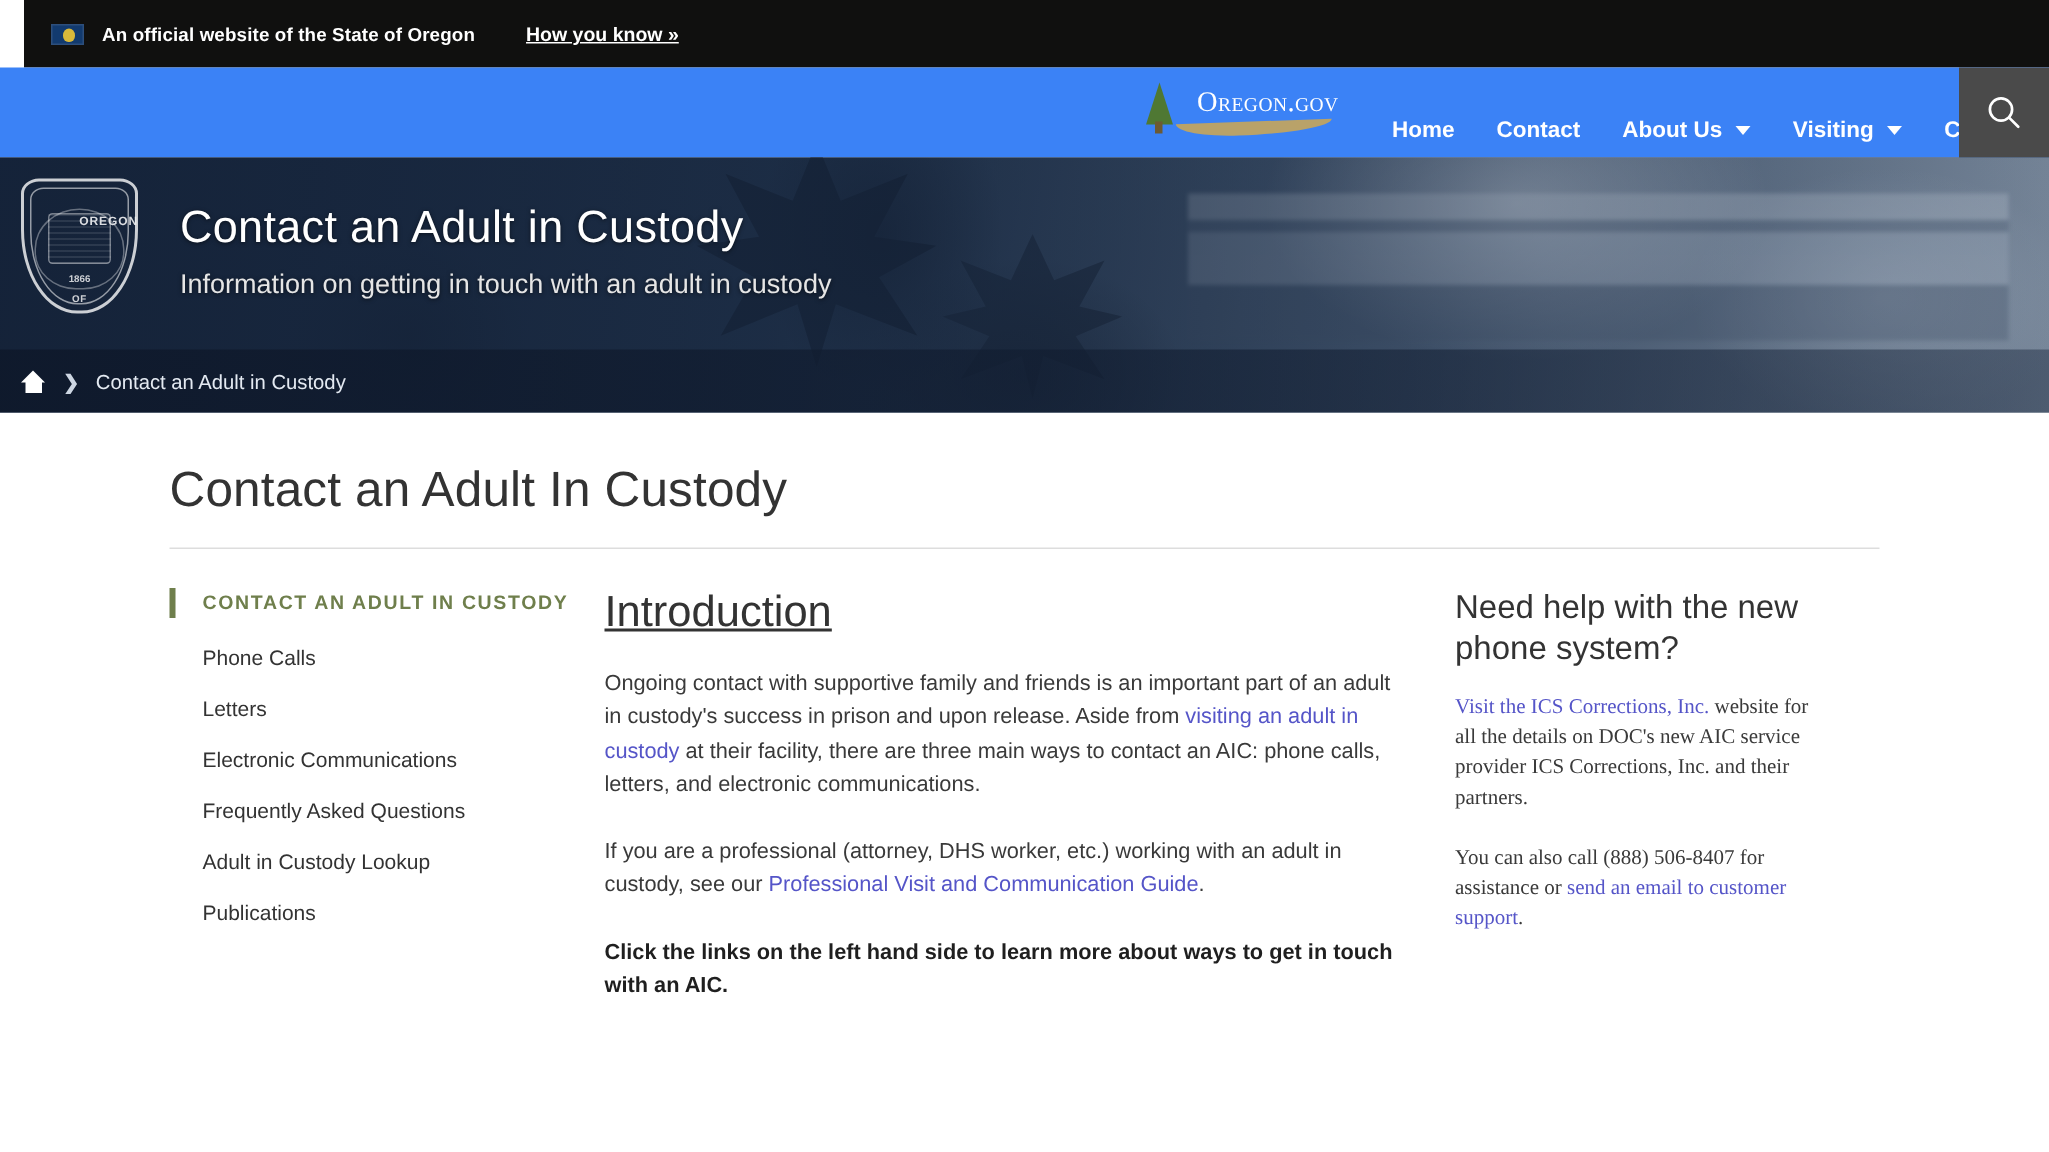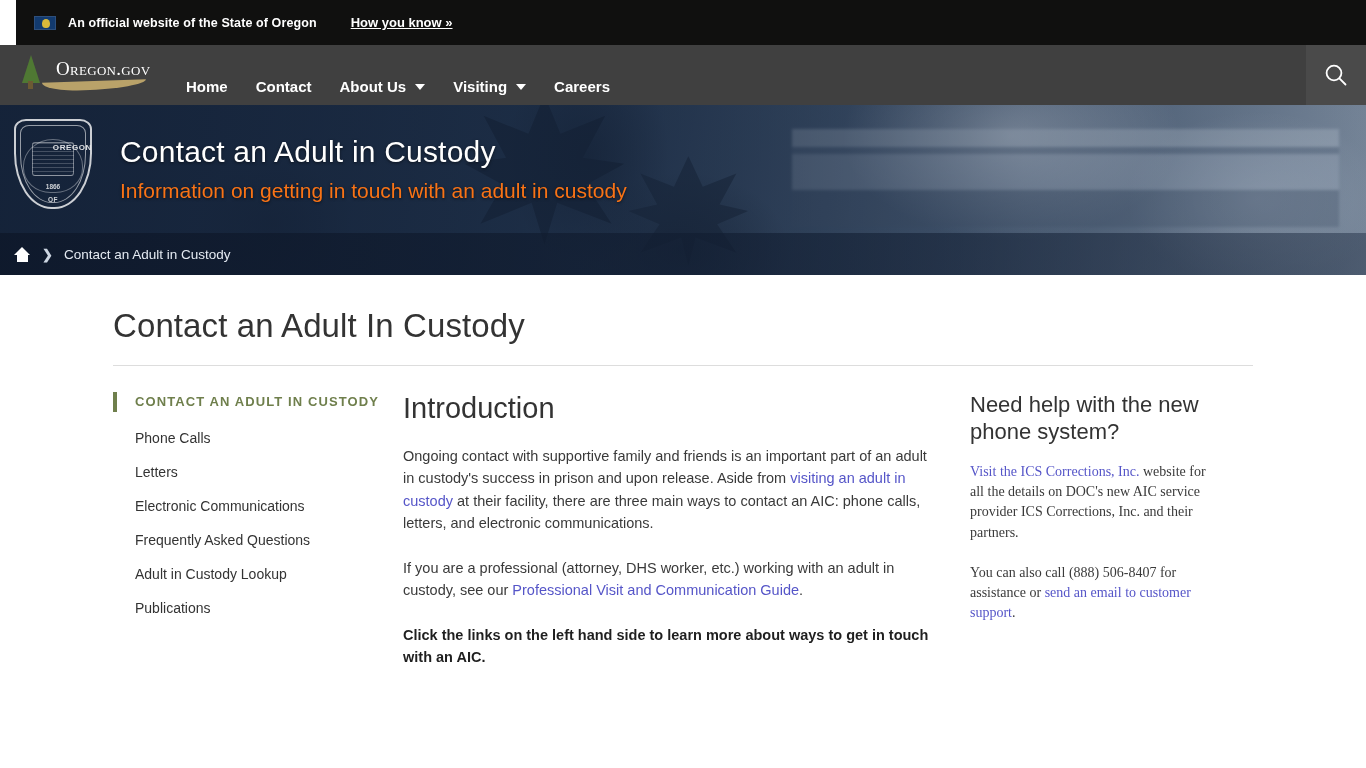--- a/index.html
+++ b/index.html
@@ -49,24 +49,25 @@
     font-size: 13px;
     font-weight: bold;
     text-decoration: underline;
     margin-left: 22px;
     cursor: pointer;
   }
 
   
   .navbar {
     height: 60px;
-    background: #404040;
+    background: #3b82f6;
     display: flex;
     align-items: center;
     position: relative;
+    justify-content: flex-end;
   }
   .logo {
     width: 136px; height: 44px;
     margin-left: 12px;
     position: relative;
     flex: none;
     cursor: pointer;
   }
   .logo-text {
     position: absolute;
@@ -246,22 +247,22 @@
 
   .hero-titles { margin-left: 28px; padding-top: 16px; }
   .hero-title {
     color: #ffffff;
     font-size: 30px;
     font-weight: normal;
     letter-spacing: .2px;
     text-shadow: 0 1px 3px rgba(0,0,0,.55);
   }
   .hero-sub {
-    color: #f97316;
-    font-size: 21px;
+    color: #e5e5e5;
+    font-size: 18px;
     margin-top: 10px;
     text-shadow: 0 1px 3px rgba(0,0,0,.6);
   }
 
   
   .breadcrumb {
     position: absolute;
     left: 0; right: 0; bottom: 0;
     height: 42px;
     display: flex;
@@ -321,20 +322,21 @@
     cursor: pointer;
     text-decoration: none;
   }
 
   .main-col { width: 560px; flex: none; padding-left: 22px; }
   .main-h2 {
     font-size: 29px;
     color: #333333;
     font-weight: normal;
     margin: 0 0 20px 0;
+    text-decoration: underline;
   }
   .para {
     font-size: 14.5px;
     line-height: 1.55;
     color: #3a3a3a;
     margin: 0 0 22px 0;
   }
   .para strong { color: #1f1f1f; }
   a.lnk { color: #5555c8; text-decoration: none; cursor: pointer; }
 

